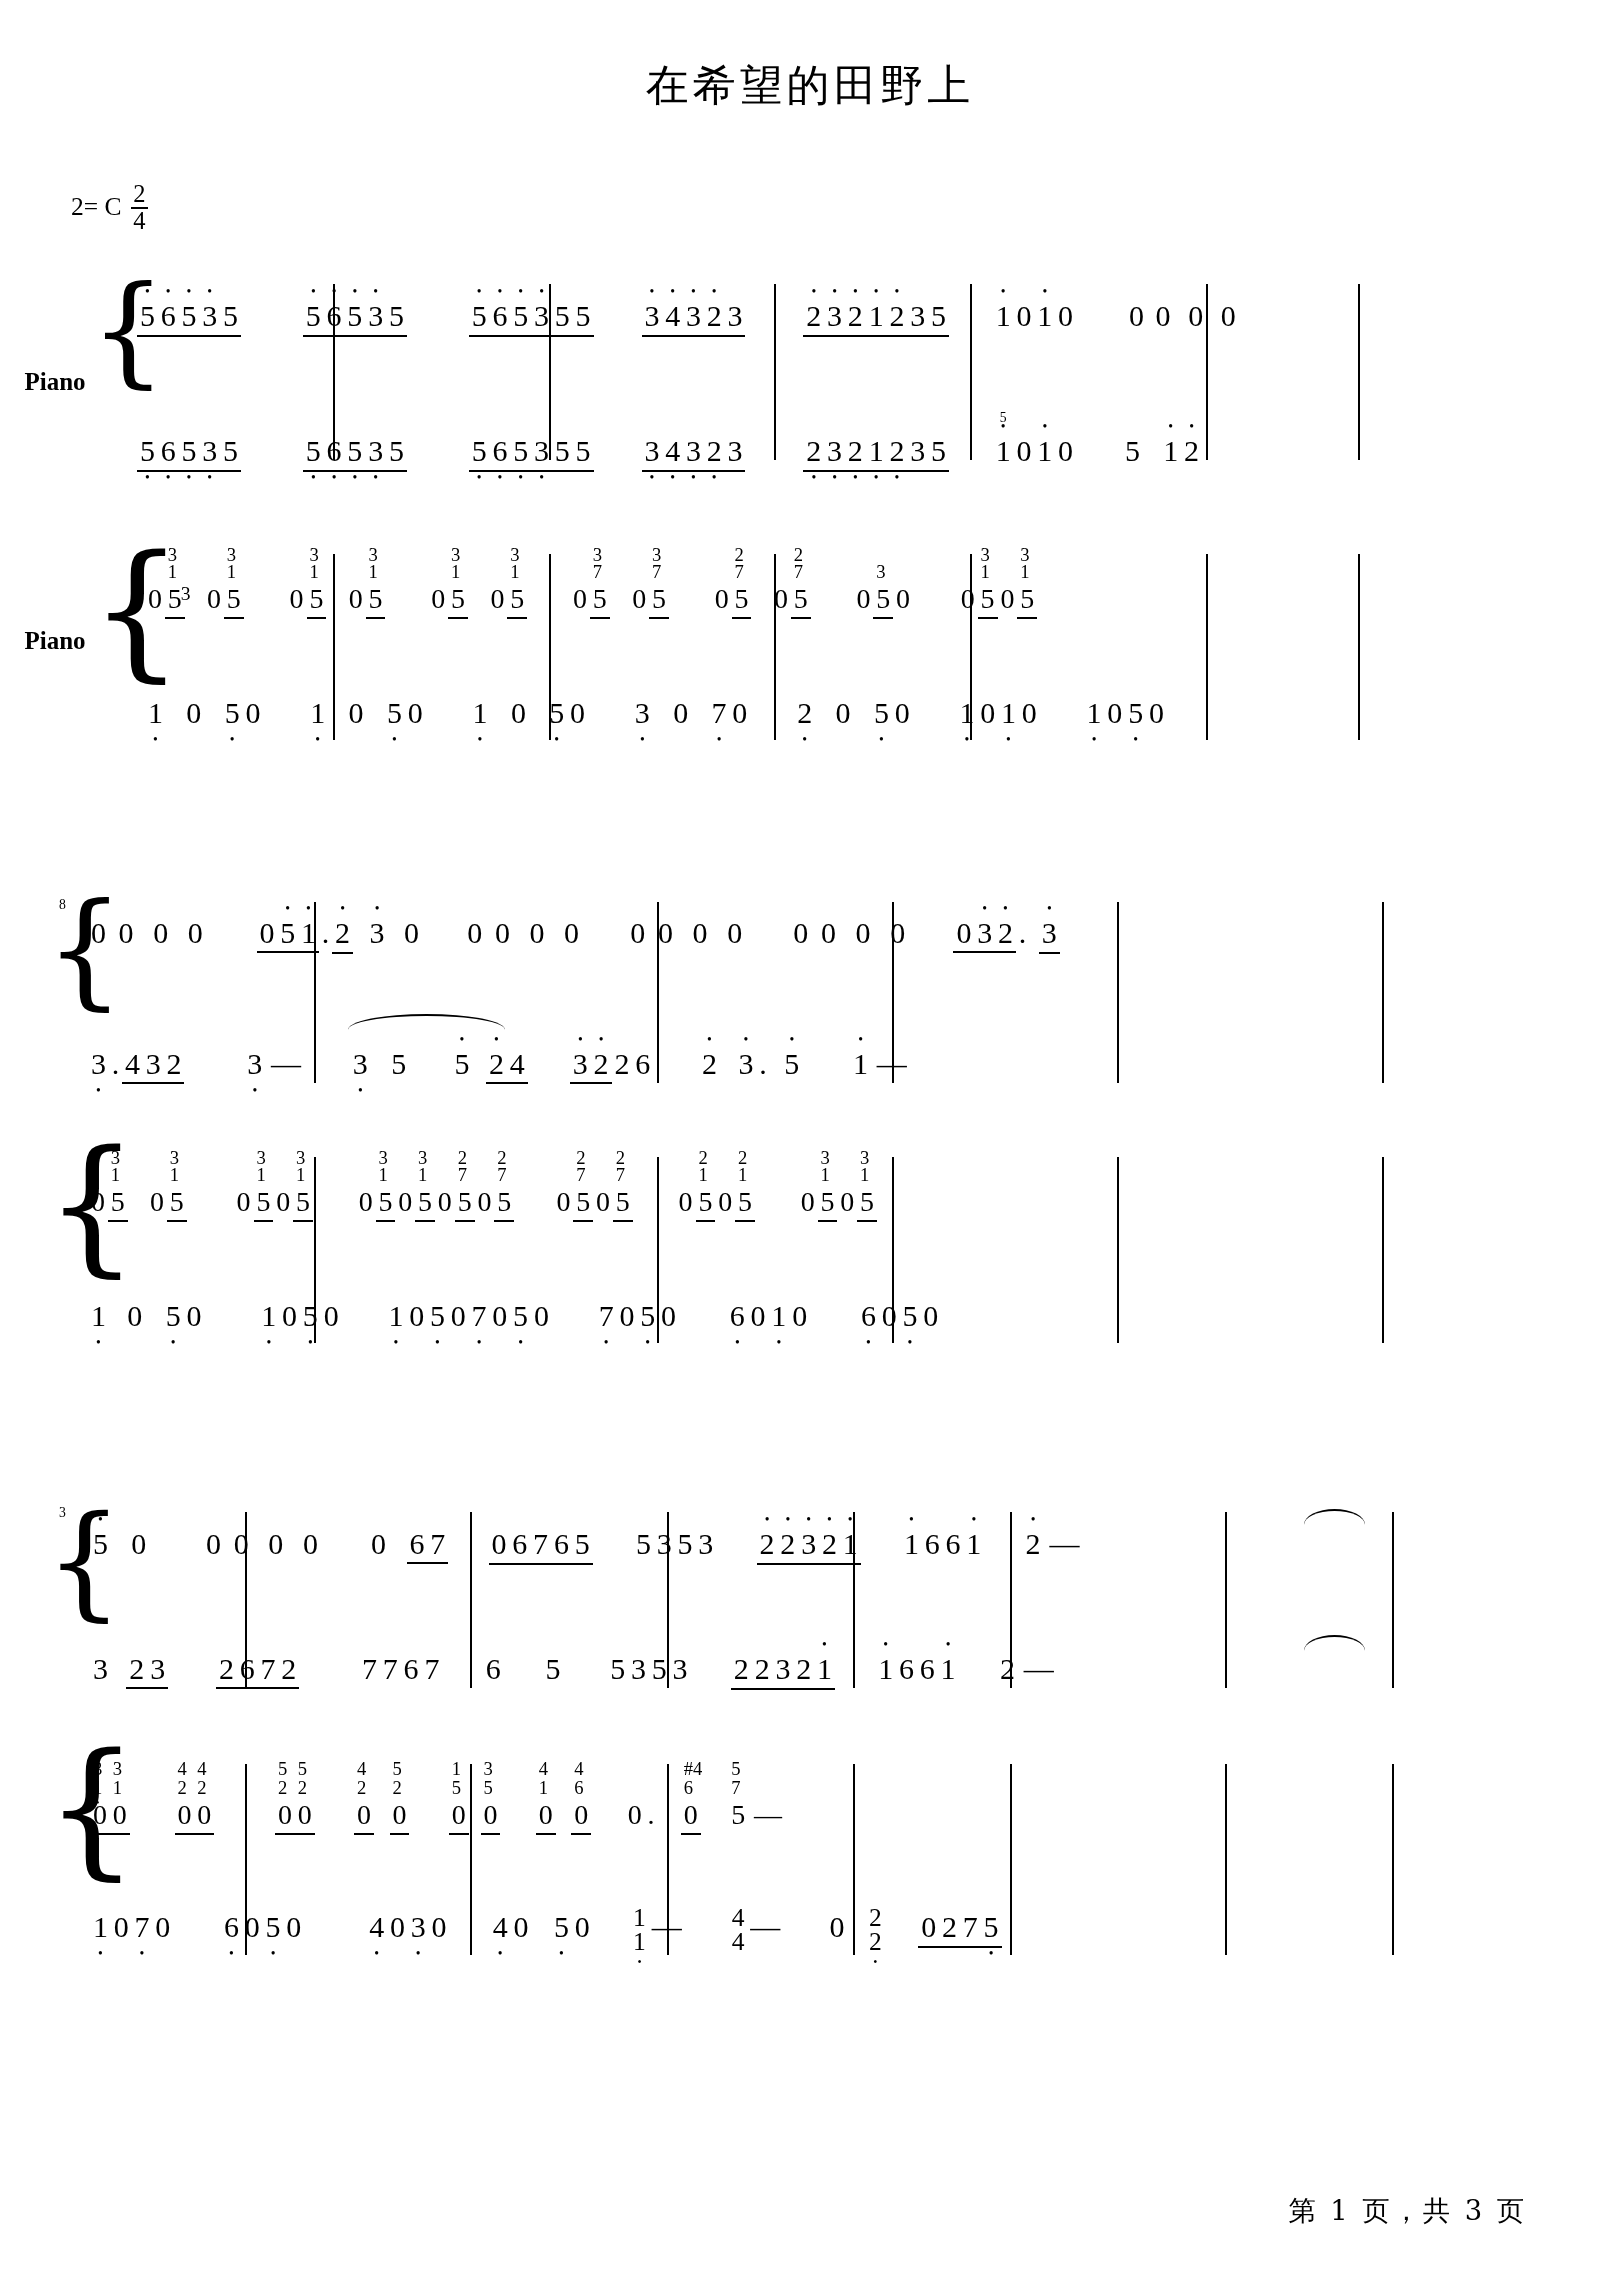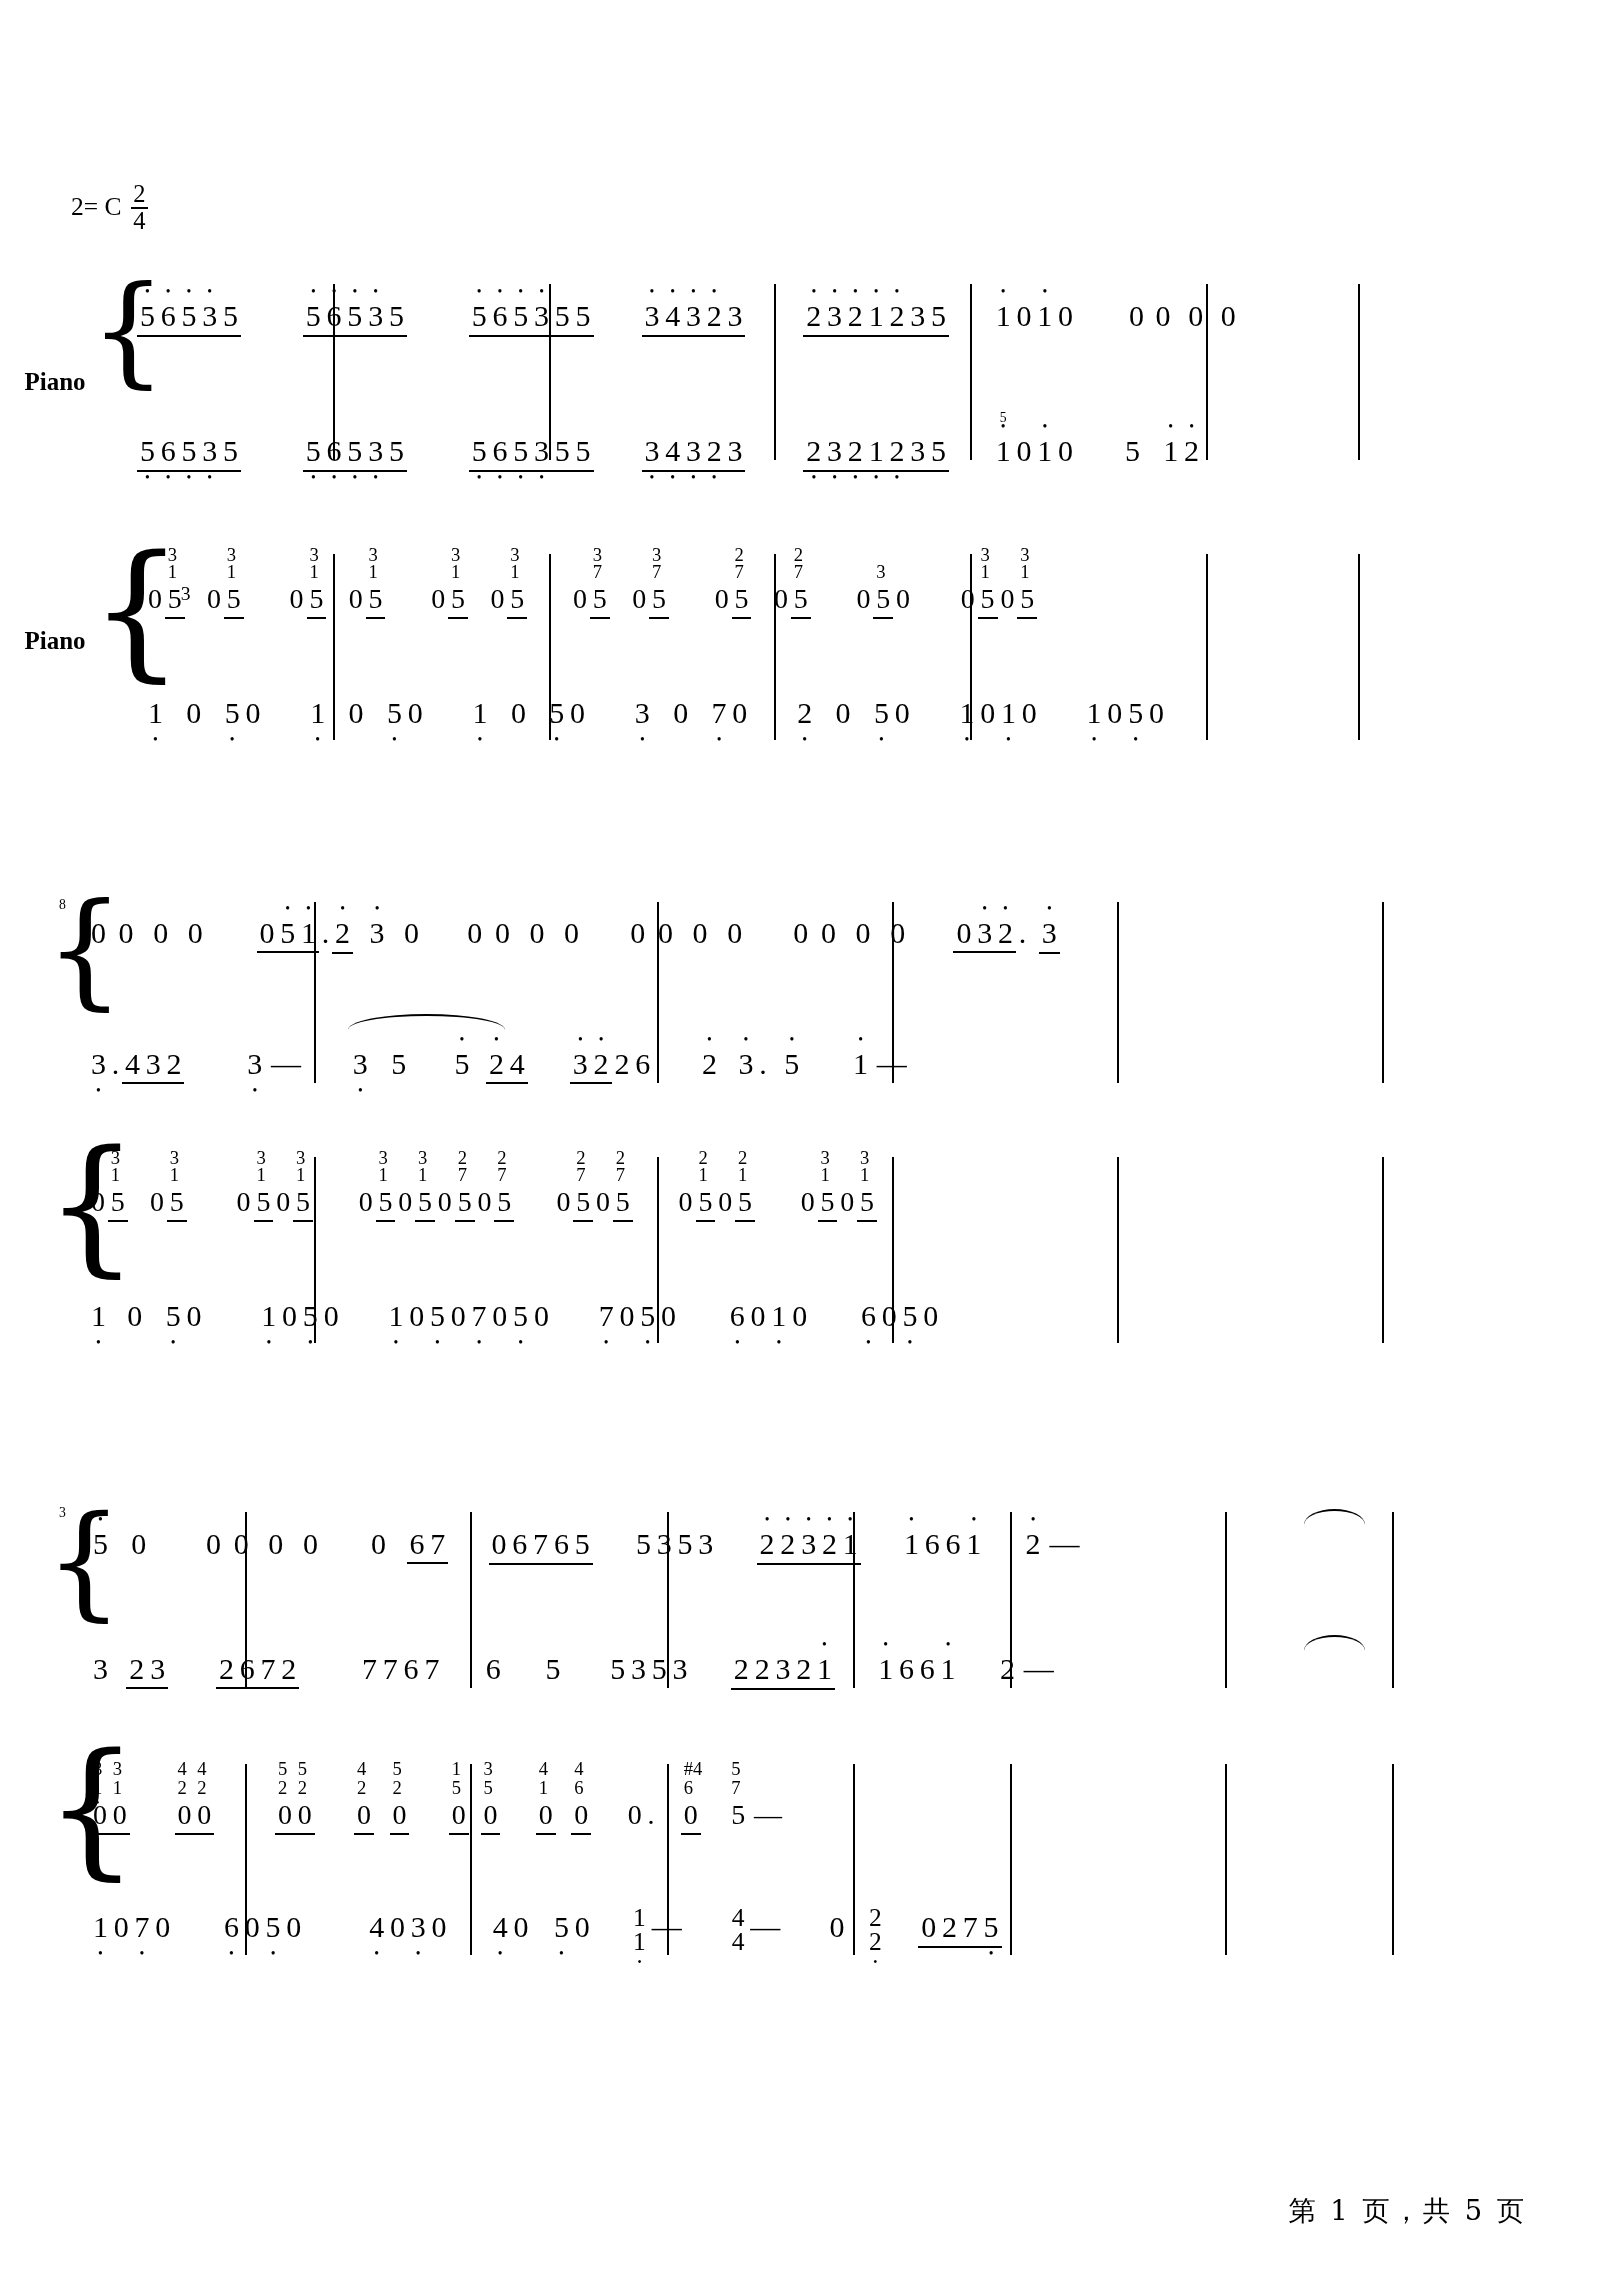--- a/index.html
+++ b/index.html
@@ -171,20 +171,21 @@
     vertical-align: middle;
     position: relative;
   }
   .tsfrac b { display: block; font-weight: normal; }
 </style>
 </head>
 <body>
 
 <div class="page">
 
+  <div class="title">在希望的田野上</div>
 
   <div class="keysig">
     <span>2= C</span>
     <span class="frac">
       <span>2</span>
       <span>4</span>
     </span>
   </div>
 
   <div class="instlabel" style="left:24.5px; top:368px;">Piano</div>
@@ -442,16 +443,16 @@
 
     <div class="barline" style="left:245px; top:1764px; height:191px;"></div>
     <div class="barline" style="left:470px; top:1764px; height:191px;"></div>
     <div class="barline" style="left:667px; top:1764px; height:191px;"></div>
     <div class="barline" style="left:853px; top:1764px; height:191px;"></div>
     <div class="barline" style="left:1010px; top:1764px; height:191px;"></div>
     <div class="barline" style="left:1225px; top:1764px; height:191px;"></div>
     <div class="barline" style="left:1392px; top:1764px; height:191px;"></div>
   </div>
 
-  <div class="footer">第 1 页，共 5 页</div>
+  <div class="footer">第 1 页，共 3 页</div>
 
 </div>
 
 
 </body></html>

